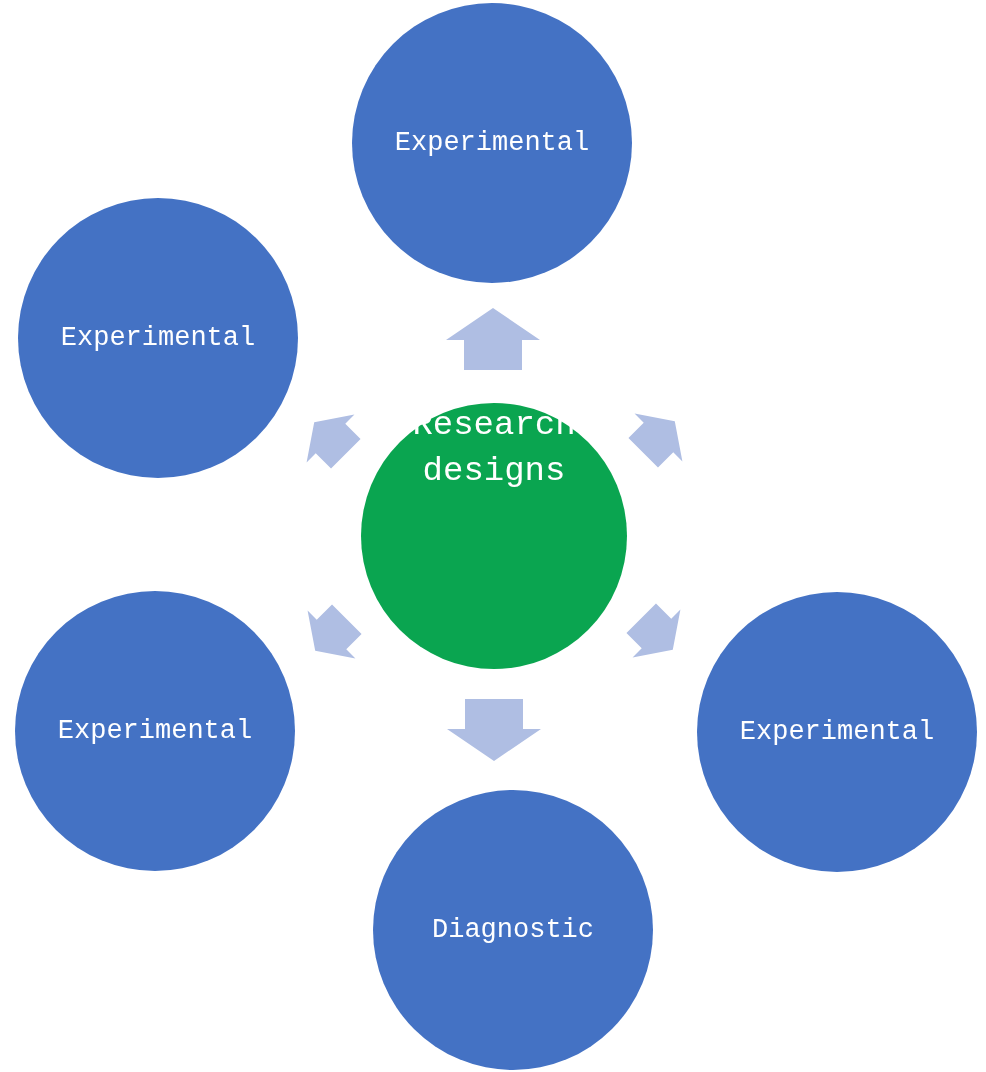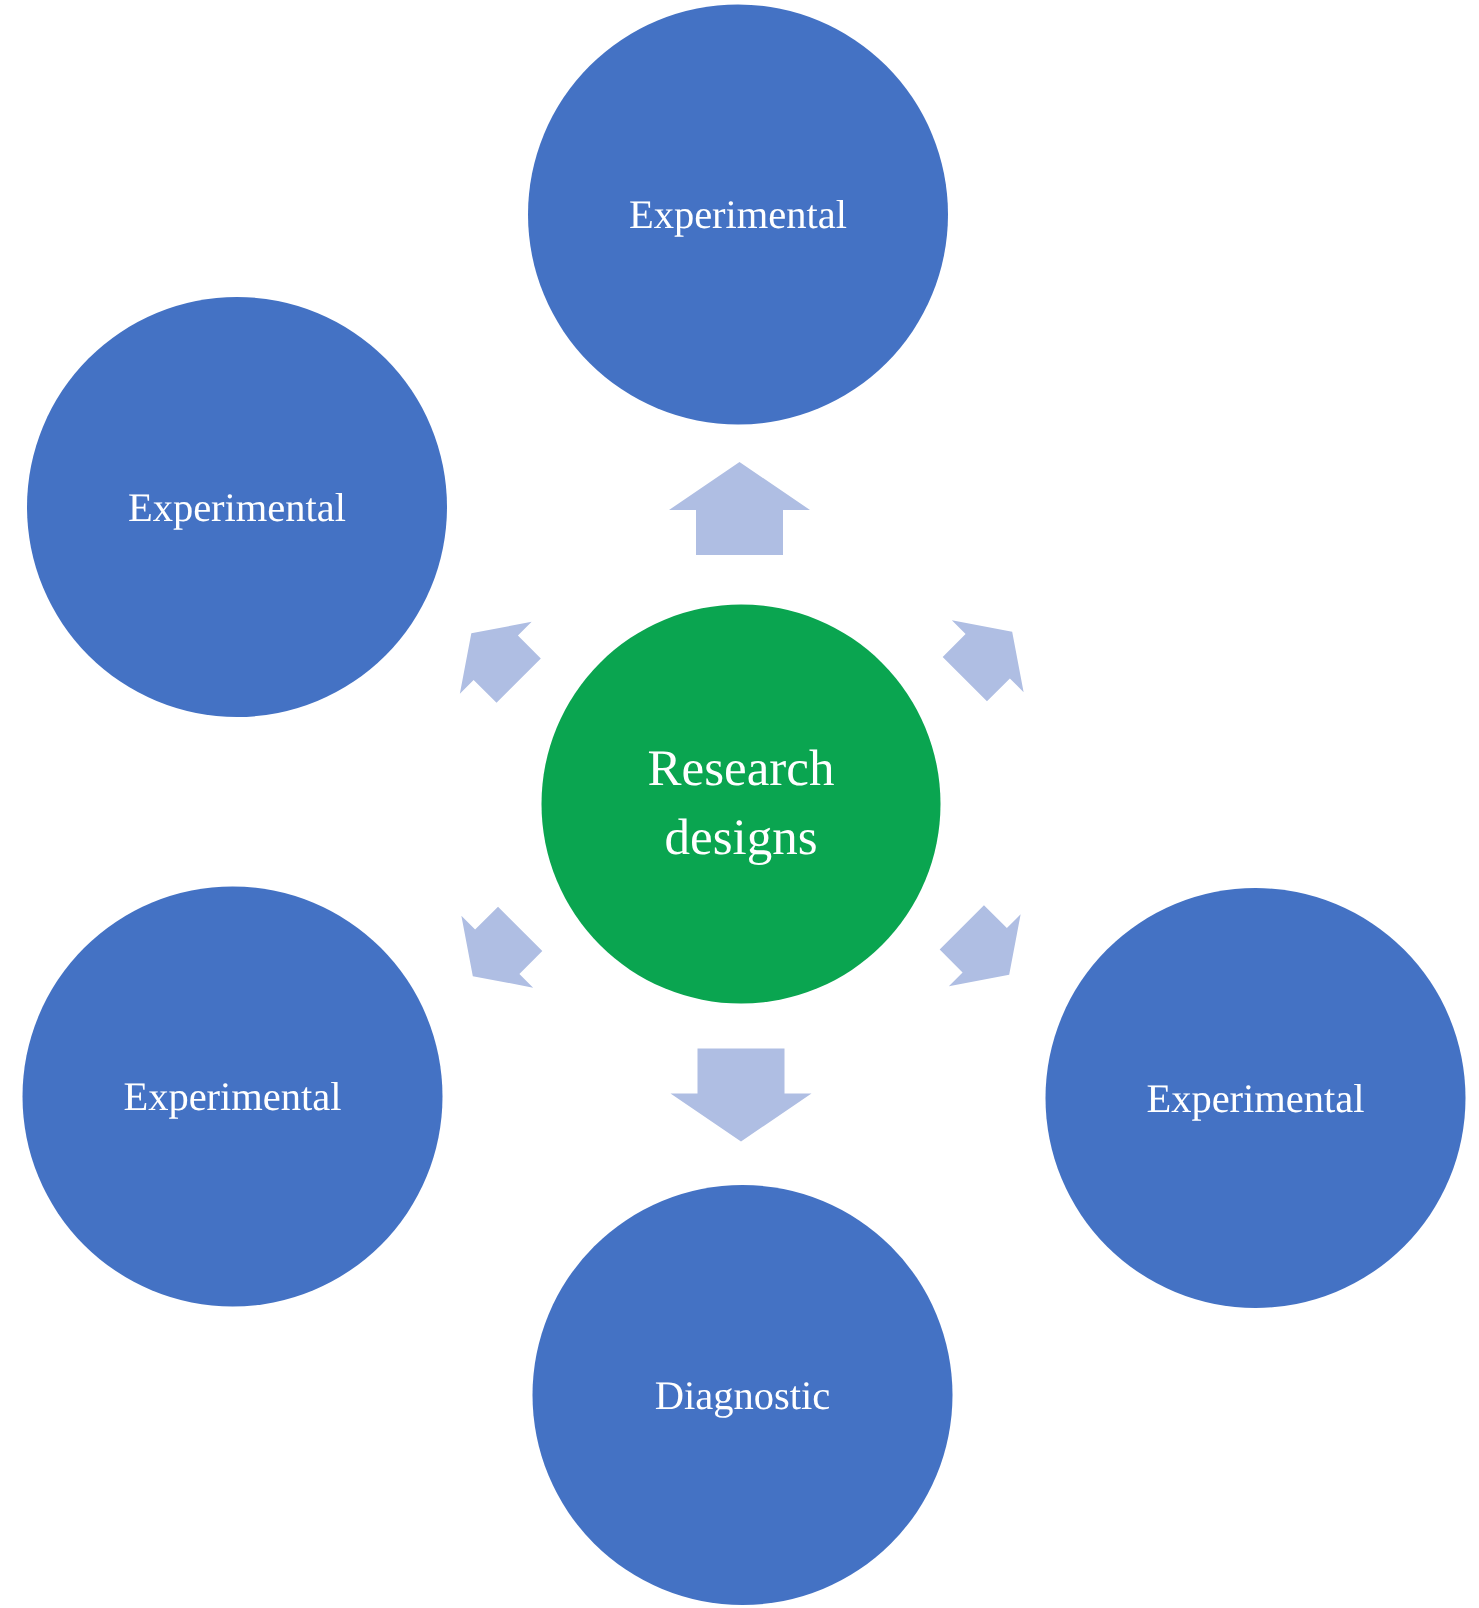--- a/index.html
+++ b/index.html
@@ -2,21 +2,21 @@
 <html><head>
 <meta charset="utf-8">
 <style>
   html, body { margin: 0; padding: 0; background: #ffffff; }
   .canvas {
     position: relative;
     width: 986px;
     height: 1072px;
     background: #ffffff;
     overflow: hidden;
-    font-family: Liberation Serif, serif;
+    font-family: Liberation Mono, monospace;
   }
   .node {
     position: absolute;
     width: 280px;
     height: 280px;
     border-radius: 50%;
     background: #4472C4;
     display: flex;
     align-items: center;
     justify-content: center;
@@ -24,33 +24,33 @@
     font-size: 27px;
     text-align: center;
   }
   .center-node {
     position: absolute;
     width: 266px;
     height: 266px;
     border-radius: 50%;
     background: #0AA550;
     display: flex;
-    align-items: center;
+    align-items: flex-start;
     justify-content: center;
     color: #ffffff;
     font-size: 34px;
     line-height: 1.35;
     text-align: center;
   }
   .center-node .label { width: 200px; }
 
   .pos-top         { left: 352px; top: 3px;   }
   .pos-upper-right { left: 698px; top: 199px; }
   .pos-lower-right { left: 697px; top: 592px; }
-  .pos-bottom      { left: 355px; top: 790px; }
+  .pos-bottom      { left: 373px; top: 790px; }
   .pos-lower-left  { left: 15px;  top: 591px; }
   .pos-upper-left  { left: 18px;  top: 198px; }
   .pos-center      { left: 361px; top: 403px; }
 
   .arrow { position: absolute; width: 94px; height: 62px; overflow: visible; }
   .arrow polygon { fill: #AFBEE3; }
   .arrow-up         { left: 446px; top: 308px; }
   .arrow-down       { left: 447px; top: 699px; transform: rotate(180deg); }
   .arrow-up-right   { left: 612px; top: 406px; transform: rotate(45deg) scale(0.72); }
   .arrow-up-left    { left: 283px; top: 407px; transform: rotate(-45deg) scale(0.72); }

